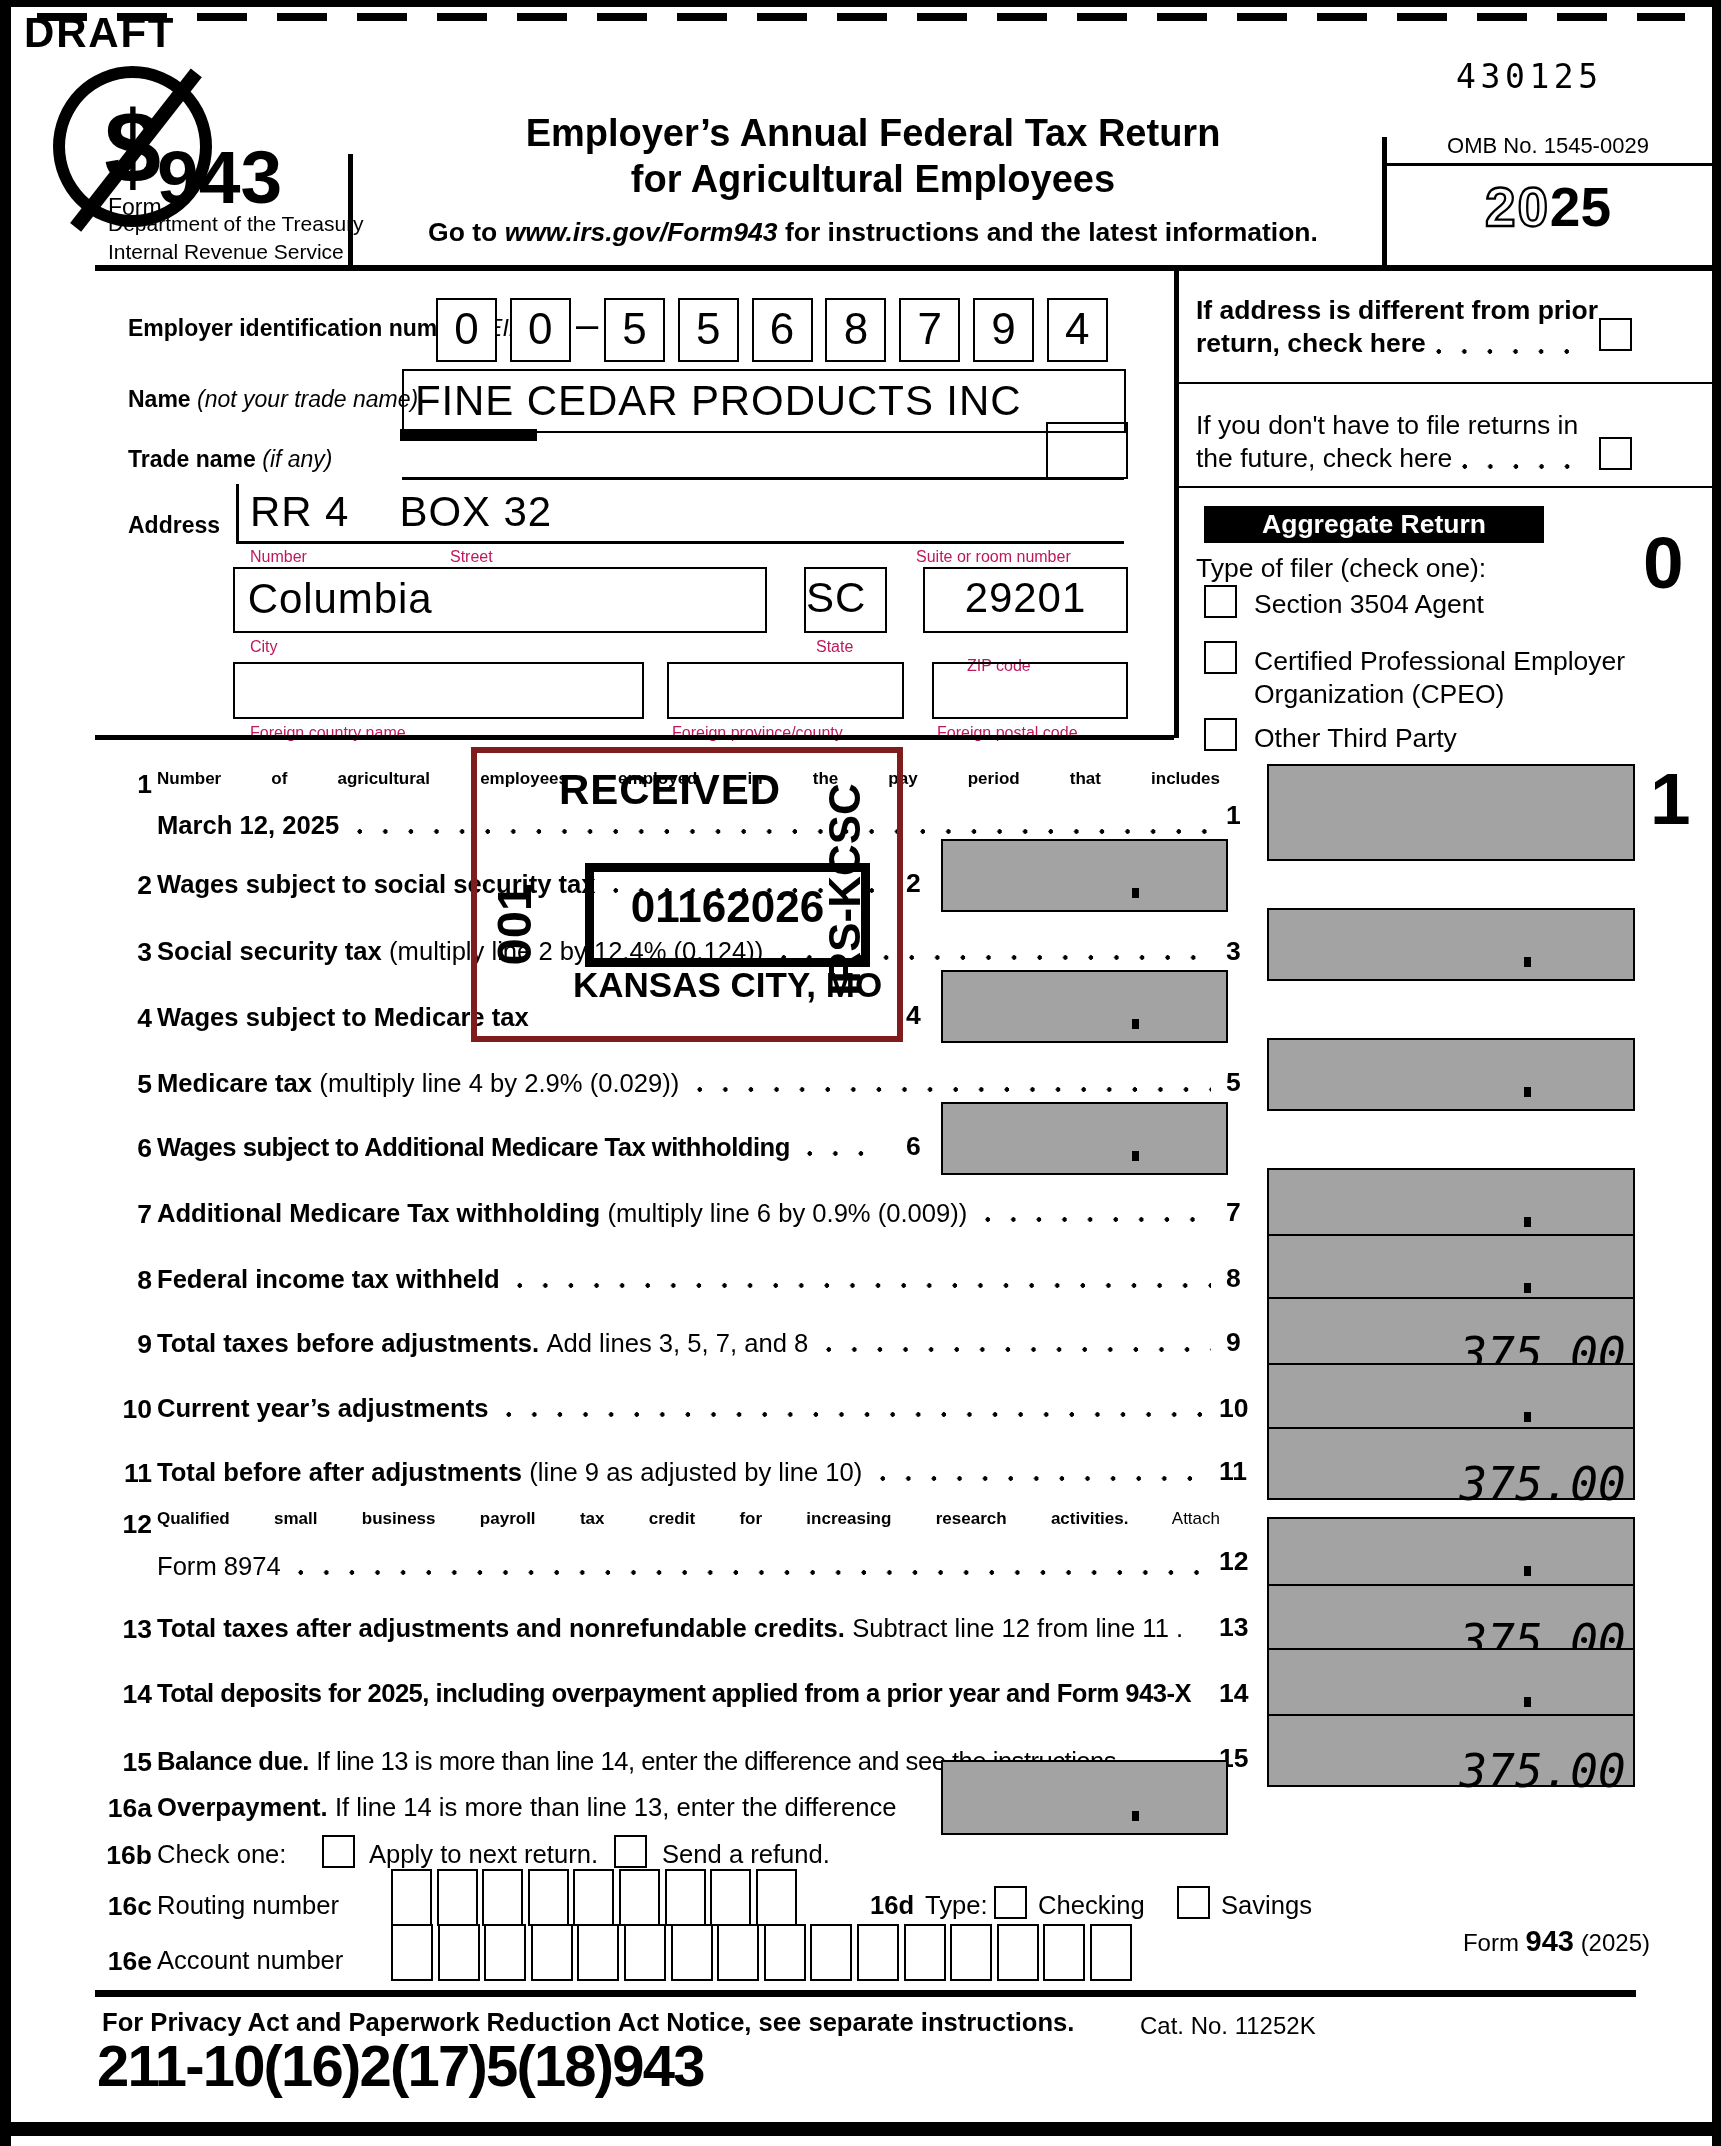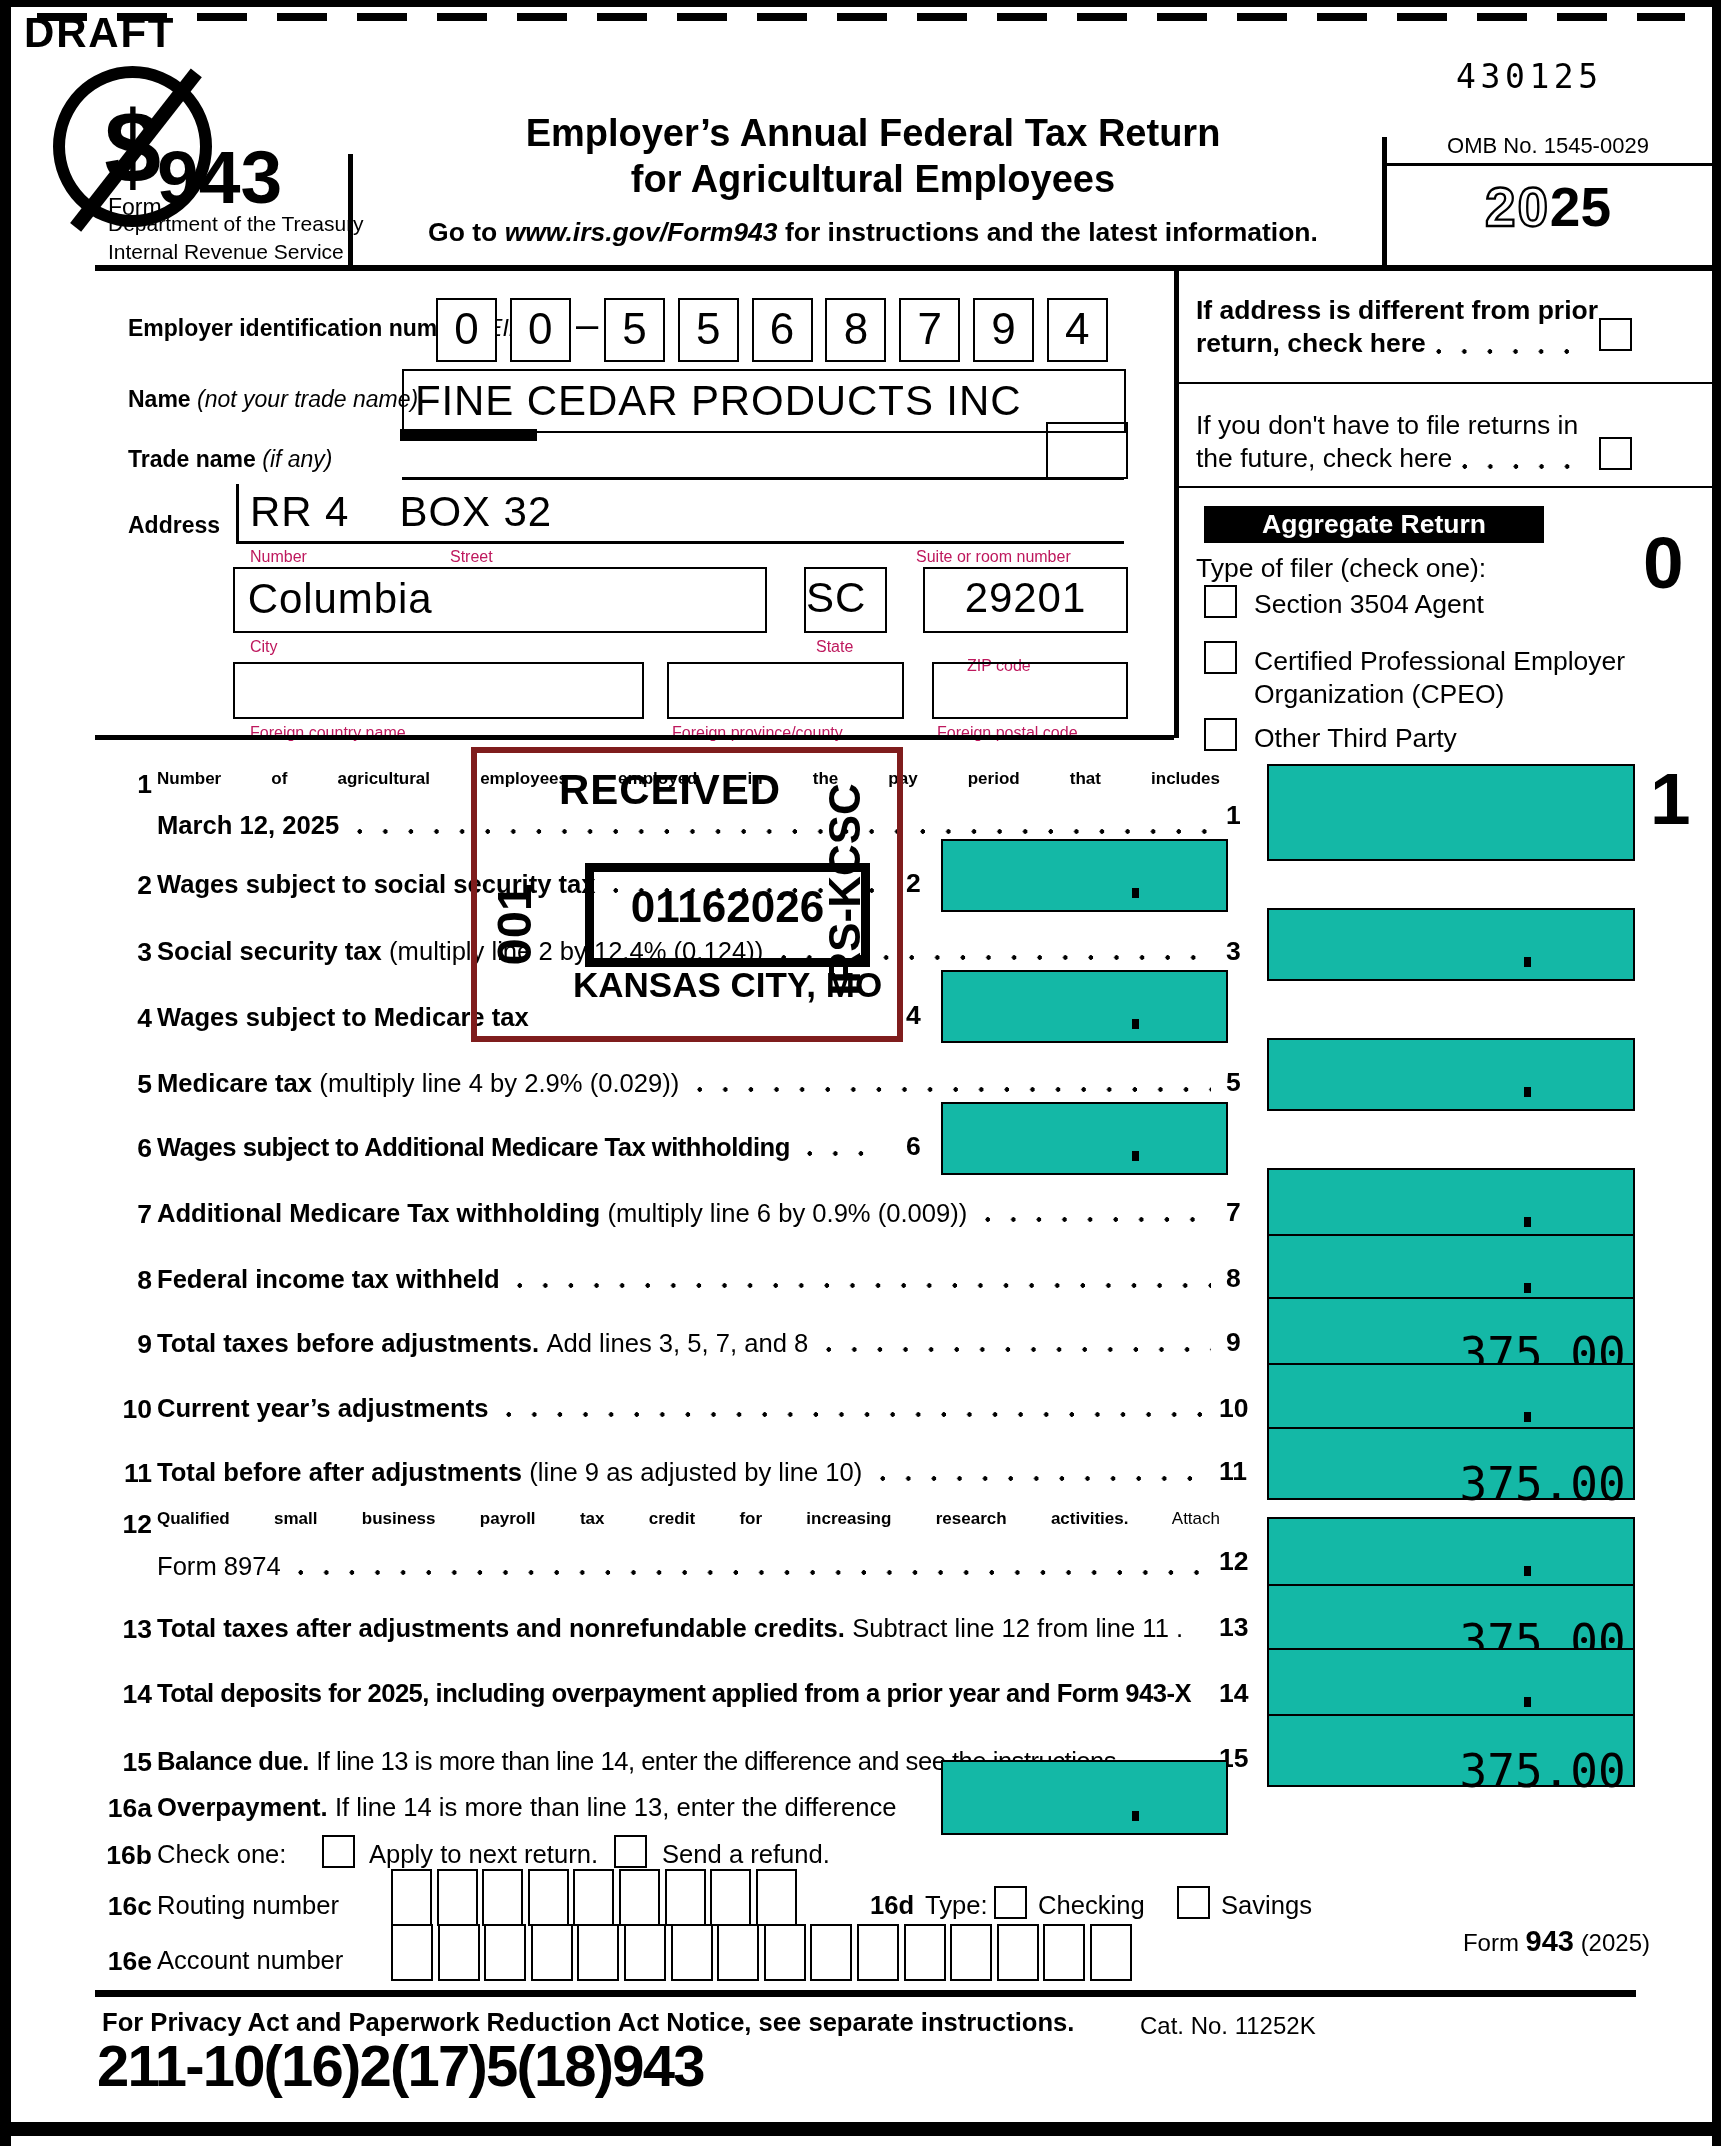--- a/index.html
+++ b/index.html
@@ -43,21 +43,21 @@
   
   .ln{position:absolute;width:44px;font-size:26.5px;font-weight:bold;text-align:right;}
   .bn{position:absolute;font-size:26.5px;font-weight:bold;}
   .desc{position:absolute;display:flex;align-items:baseline;white-space:nowrap;font-size:25.6px;}
   .desc .sp{margin-right:7.3px;}
   .tight{letter-spacing:-0.5px;}
   .just{position:absolute;font-size:17px;text-align:justify;text-align-last:justify;}
   .dots{flex:1 1 auto;align-self:flex-end;height:8.2px;margin:0 9.1px 4.6px 9.1px;
         background-image:radial-gradient(circle at 3.7px 4.6px,#000 2.1px,transparent 2.5px);
         background-size:25.6px 8.2px;background-repeat:repeat-x;}
-  .ebox{position:absolute;border:2.7px solid #000;background:#14b8a6;}
+  .ebox{position:absolute;border:2.7px solid #000;background:#a3a3a3;font-style:italic;}
   .dp{position:absolute;width:7.3px;height:10px;background:#000;bottom:12px;}
   .ebox.mid .dp{right:87px;}
   .ebox.right .dp{right:102px;}
   .val{position:absolute;right:7.3px;bottom:-12.8px;font-family:"DejaVu Sans Mono",monospace;font-size:46px;}
   
   .stamp{position:absolute;left:471px;top:747px;width:420px;height:283px;border:6px solid #7f1d1d;z-index:6;}
   .stamp .rcv{position:absolute;left:82px;top:12.8px;font-size:42px;font-weight:bold;letter-spacing:0.9px;}
   .stamp .datebox{position:absolute;left:108px;top:110px;width:267px;height:86px;border:9.1px solid #000;
                   text-align:center;font-size:44px;font-weight:bold;line-height:69px;}
   .stamp .kc{position:absolute;left:96px;top:212px;font-size:35px;font-weight:bold;white-space:nowrap;}

